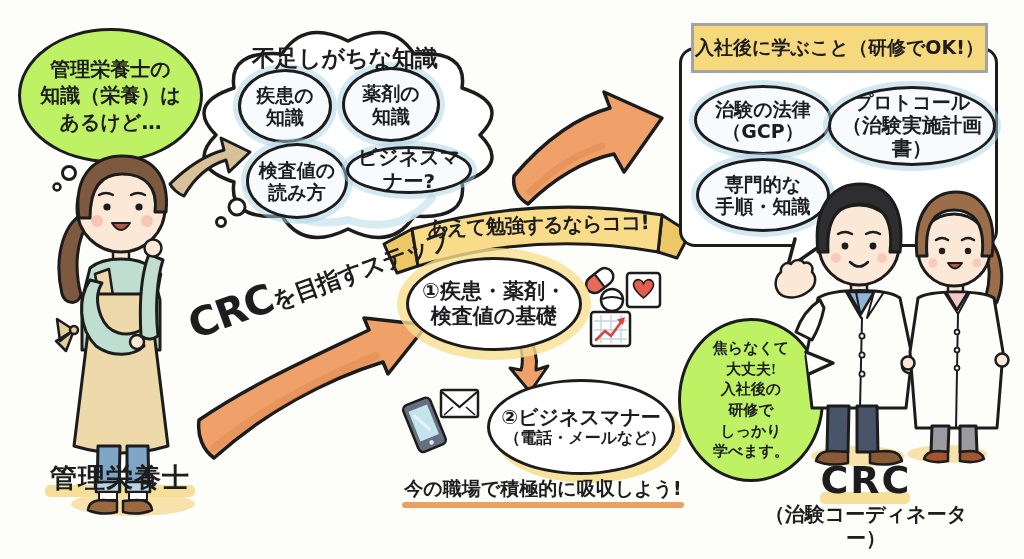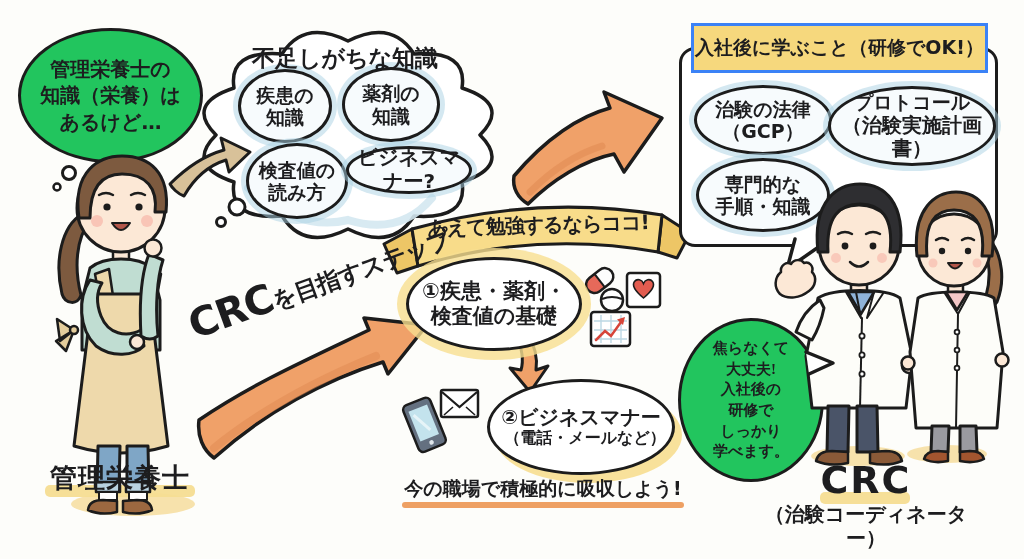--- a/index.html
+++ b/index.html
@@ -5,21 +5,21 @@
   html,body{margin:0;padding:0;background:#e8e8e8;}
   .canvas{
     position:relative;width:1024px;height:559px;background:#fdfdfa;
     font-family:"DejaVu Sans","Liberation Sans",sans-serif;color:#1d1d1f;
     overflow:hidden;margin:0 auto;
   }
   svg.layer{position:absolute;left:0;top:0;}
   #bg-layer{z-index:1;}
   #char-layer{z-index:3;pointer-events:none;}
   .bubble{
-    position:absolute;background:#22c55e;border:3.5px solid #1c1c1c;border-radius:50%;
+    position:absolute;background:#bef264;border:3.5px solid #1c1c1c;border-radius:50%;
     display:flex;flex-direction:column;align-items:center;justify-content:center;
     text-align:center;font-weight:bold;z-index:2;line-height:1.32;
   }
   .oval{
     position:absolute;background:#f7fbfd;border:3px solid #1c1c1c;border-radius:50%;
     display:flex;flex-direction:column;align-items:center;justify-content:center;
     text-align:center;font-weight:bold;z-index:2;line-height:1.18;
     box-shadow:0 0 0 5px rgba(170,209,228,0.5);
   }
   .oval-step1{
@@ -27,21 +27,21 @@
     box-shadow:0 0 0 9px rgba(247,222,144,0.8);
   }
   .oval-step2{
     background:#fff;border-width:3.5px;
     box-shadow:7px 8px 0 rgba(247,222,144,0.9);
   }
   .panel{
     position:absolute;background:#fff;border:3.5px solid #1c1c1c;border-radius:16px;z-index:2;
   }
   .bannerbox{
-    position:absolute;background:#f6d87d;border:3px solid #3b82f6;
+    position:absolute;background:#f6d87d;border:3px solid #a3a3a3;
     display:flex;align-items:center;justify-content:center;
     font-weight:bold;z-index:2;text-align:center;
   }
   .label{position:absolute;font-weight:bold;text-align:center;z-index:4;line-height:1.2;}
   .steps-heading{
     position:absolute;left:190px;top:303px;transform:rotate(-20deg);
     transform-origin:0 50%;z-index:4;font-weight:bold;white-space:nowrap;letter-spacing:-1px;
   }
   .steps-heading .en{font-size:40px;}
   .steps-heading .ja{font-size:24px;}

